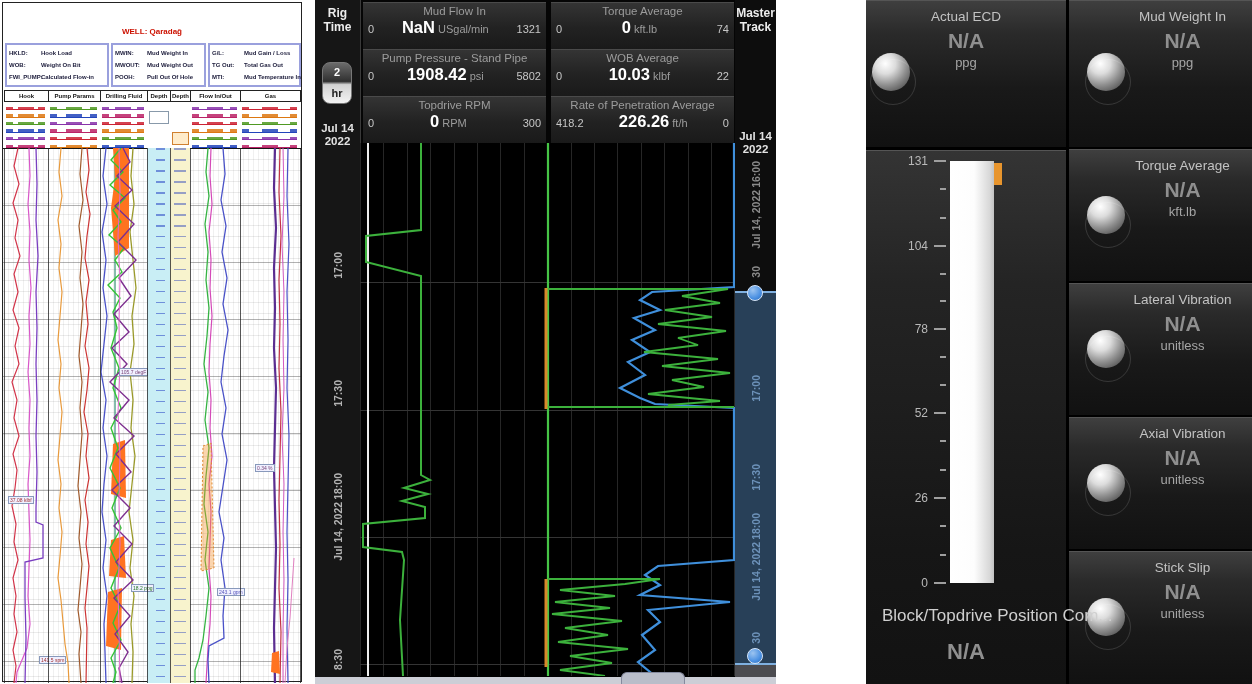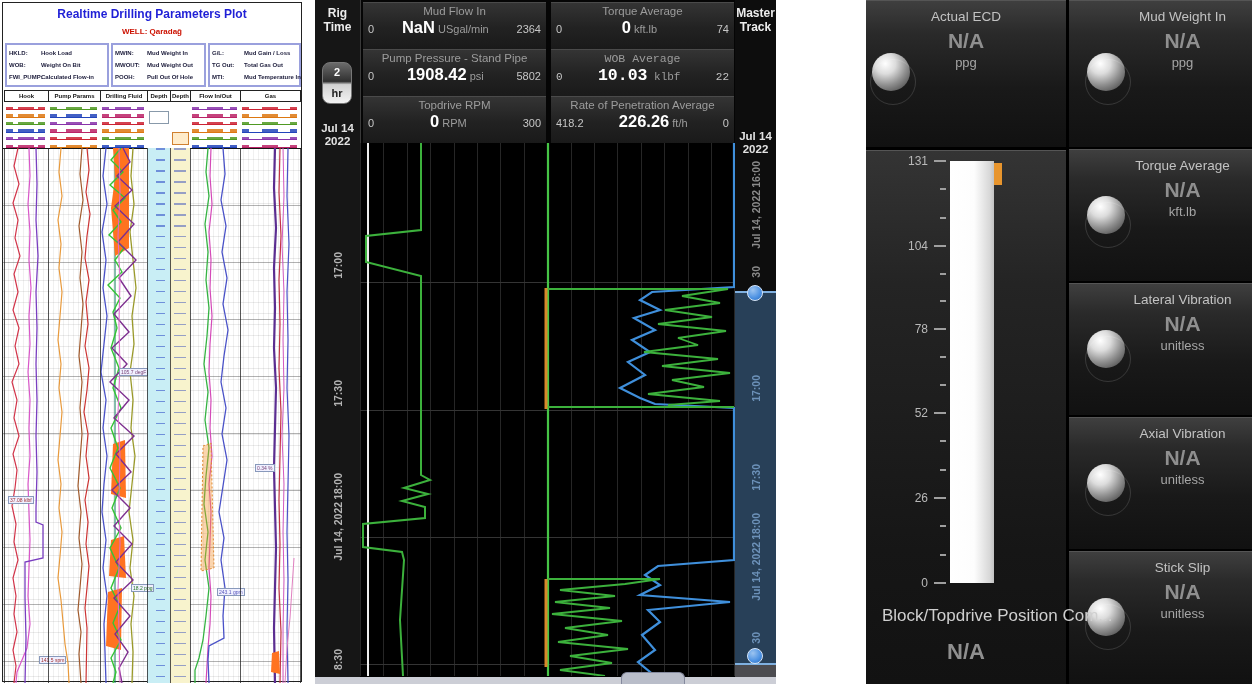--- a/index.html
+++ b/index.html
@@ -56,21 +56,21 @@
   .hr-btn .hr-v{display:block;font-size:11px;font-weight:bold;color:#fff;margin-top:3px;}
   .hr-btn .hr-u{display:block;font-size:11px;font-weight:bold;color:#222;margin-top:9px;}
   #railL,#railR{position:absolute;inset:0;}
   .vlab{position:absolute;left:0;right:0;height:60px;display:flex;justify-content:center;align-items:center;pointer-events:none;}
   .vtxt{writing-mode:vertical-rl;transform:rotate(180deg);font-size:10.5px;font-weight:bold;color:#b4b4b4;display:flex;gap:2px;white-space:nowrap;}
   .vlab.dim .vtxt{color:#8a8a8a;}
   .vlab.sel .vtxt{color:#8fa8c6;}
   .gauges{position:absolute;left:45px;top:0;width:375px;height:143px;background:#050505;border-left:1px solid #3a3a3a;}
   .gauge{position:absolute;width:183px;height:56px;background:linear-gradient(180deg,#343434 0%,#222 45%,#161616 100%);border-top:1px solid #4a4a4a;box-sizing:border-box;}
   .g0{left:2px;top:2px;} .g1{left:190px;top:2px;}
-  .g2{left:2px;top:49px;} .g3{left:190px;top:49px;font-family:Liberation Mono, monospace;}
+  .g2{left:2px;top:49px;} .g3{left:190px;top:49px;}
   .g4{left:2px;top:96px;} .g5{left:190px;top:96px;}
   .g-title{text-align:center;font-size:11.5px;color:#9c9c9c;margin-top:2px;white-space:nowrap;}
   .g-row{display:flex;justify-content:space-between;align-items:baseline;padding:0 5px;margin-top:1px;}
   .g-min,.g-max{font-size:11px;color:#c6c6c6;}
   .g-val{font-size:11px;color:#9c9c9c;white-space:nowrap;}
   .g-val b{font-size:16.5px;color:#fff;}
   .g-val i{font-style:normal;font-size:11px;color:#9c9c9c;}
   .g-bar{position:absolute;left:3px;right:3px;bottom:2px;height:3px;border-radius:2px;background:#888;}
   .chart{position:absolute;left:45px;top:143px;width:375px;height:533px;background:#000;
      background-image:repeating-linear-gradient(90deg, rgba(95,95,95,.40) 0 1px, transparent 1px 23.4px);}
@@ -101,21 +101,20 @@
   .pg-marker{position:absolute;left:128px;top:12px;width:8px;height:22px;}
   .pg-label{position:absolute;left:0;right:0;top:455px;text-align:center;font-size:17px;color:#cfcfcf;white-space:nowrap;padding-left:16px;}
   .pg-value{position:absolute;left:0;right:0;top:488px;text-align:center;font-size:22px;font-weight:bold;color:#8f8f8f;}
 </style>
 </head>
 <body>
 
 <div class="stage">
 
   <section class="left-panel">
-    <div class="lp-title">Realtime Drilling Parameters Plot</div>
     <div class="lp-well">WELL: Qaradağ</div>
     <div class="lp-legend">
       <div class="lbox b0">
         <div class="lrow"><b>HKLD:</b><span>Hook Load</span></div>
         <div class="lrow"><b>WOB:</b><span>Weight On Bit</span></div>
         <div class="lrow"><b>FWI_PUMP:</b><span>Calculated Flow-in</span></div>
       </div>
       <div class="lbox b1">
         <div class="lrow"><b>MWIN:</b><span>Mud Weight In</span></div>
         <div class="lrow"><b>MWOUT:</b><span>Mud Weight Out</span></div>
@@ -383,21 +382,21 @@
           <span>2022</span>
       </div>
     </div>
 
     <div class="gauges">
       <div class="gauge g0">
         <div class="g-title">Mud Flow In</div>
         <div class="g-row">
           <span class="g-min">0</span>
           <span class="g-val"><b>NaN</b> <i>USgal/min</i></span>
-          <span class="g-max">2364</span>
+          <span class="g-max">1321</span>
         </div>
         <div class="g-bar" style="background: rgb(197, 148, 34);"></div>
       </div>
       <div class="gauge g1">
         <div class="g-title">Torque Average</div>
         <div class="g-row">
           <span class="g-min">0</span>
           <span class="g-val"><b>0</b> <i>kft.lb</i></span>
           <span class="g-max">74</span>
         </div>

